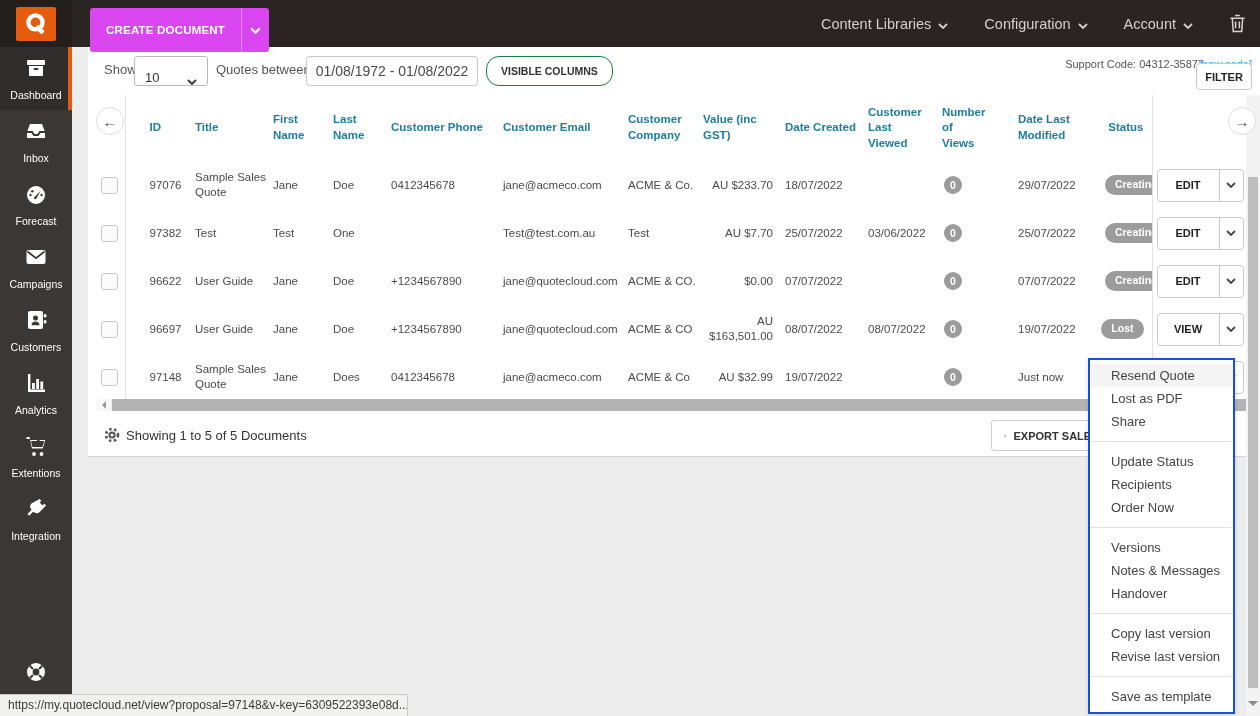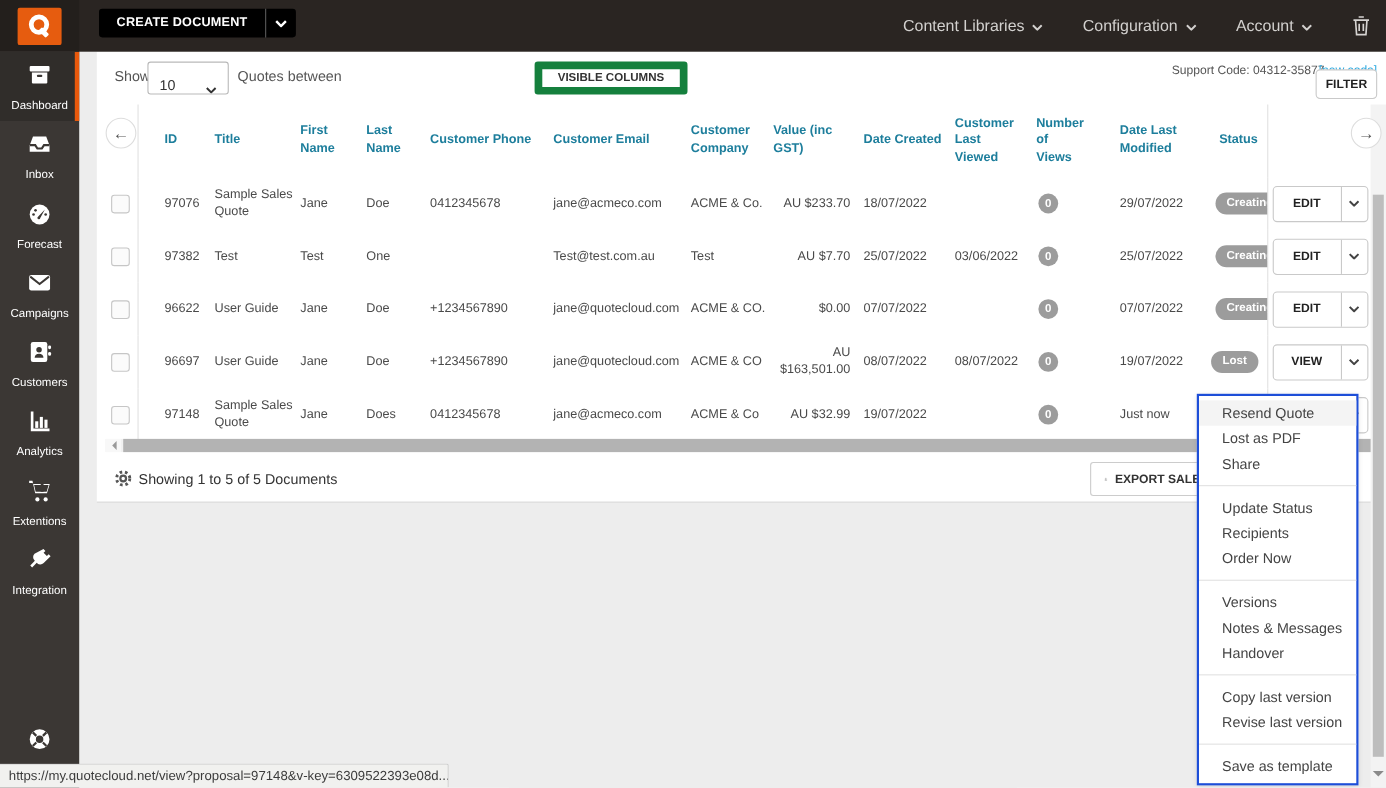--- a/index.html
+++ b/index.html
@@ -2,21 +2,21 @@
 <html><head>
 <meta charset="utf-8">
 <style>
   * { margin:0; padding:0; box-sizing:border-box; }
   html,body { width:1260px; height:716px; overflow:hidden; font-family:"Liberation Sans", sans-serif; background:#ededed; position:relative; }
 
   
   .topbar { position:absolute; left:0; top:0; width:1260px; height:47px; background:#2a2522; z-index:20; }
   .logo-area { position:absolute; left:0; top:0; width:72px; height:47px; background:#231f1c; }
   .logo-tile { position:absolute; left:16px; top:7px; width:40px; height:34px; background:#e65c0f; border-radius:2px; display:flex; align-items:center; justify-content:center; }
-  .create-btn { position:absolute; left:90px; top:8px; height:26px; background:#000000; border-radius:3px; display:flex; align-items:stretch; color:#fff; cursor:pointer; }
+  .create-btn { position:absolute; left:90px; top:8px; height:44px; background:#d946ef; border-radius:3px; display:flex; align-items:stretch; color:#fff; cursor:pointer; }
   .create-btn .lbl { padding:0 16px; display:flex; align-items:center; font-size:11.5px; font-weight:700; letter-spacing:.2px; }
   .create-btn .caret { width:28px; display:flex; align-items:center; justify-content:center; border-left:1px solid rgba(255,255,255,.35); }
   .top-menus { position:absolute; right:14px; top:0; height:47px; display:flex; align-items:center; gap:36px; }
   .top-menu { color:#d2d0ce; font-size:14.5px; display:flex; align-items:center; gap:7px; cursor:pointer; }
   .trash-btn { display:flex; align-items:center; cursor:pointer; }
 
   
   .sidebar { position:absolute; left:0; top:47px; width:72px; height:669px; background:#3b3734; z-index:10; display:flex; flex-direction:column; }
   .side-item { height:63px; display:flex; flex-direction:column; align-items:center; justify-content:center; gap:5px; color:#fff; cursor:pointer; position:relative; flex:0 0 auto; }
   .side-item .s-label { font-size:10.5px; }
@@ -26,21 +26,21 @@
 
   
   .content { position:absolute; left:72px; top:47px; width:1188px; height:669px; background:#ededed; }
   .white-panel { position:absolute; left:16px; top:0; width:1188px; height:410px; background:#fff; border-bottom:1px solid #d5d5d5; }
 
   
   .filterbar { position:absolute; left:0; top:0; width:1188px; height:48px; }
   .fb-label { position:absolute; top:15px; font-size:13px; color:#555; }
   .show-select { position:absolute; left:46px; top:9px; width:74px; height:30px; border:1px solid #b9b9b9; border-radius:3px; background:#fff; font-size:13px; color:#333; display:flex; align-items:flex-end; padding:0 10px; justify-content:space-between; cursor:pointer; }
   .date-input { position:absolute; left:218px; top:9px; width:172px; height:30px; border:1px solid #c7c7c7; border-radius:4px; background:#fff; font-size:14px; color:#4a4a4a; text-align:center; font-family:"Liberation Sans", sans-serif; }
-  .viscol-btn { position:absolute; left:398px; top:9px; height:30px; padding:0 14px; border:7px solid #15803d; border-radius:3px; background:#fff; font-size:10.5px; font-weight:700; color:#333; display:flex; align-items:center; cursor:pointer; }
+  .viscol-btn { position:absolute; left:398px; top:9px; height:30px; padding:0 14px; border:1px solid #15803d; border-radius:13px; background:#fff; font-size:10.5px; font-weight:700; color:#333; display:flex; align-items:center; cursor:pointer; }
   .support-code { position:absolute; right:72px; top:11px; font-size:11px; color:#555; }
   .new-code { position:absolute; right:24px; top:11px; font-size:11px; color:#2aa9e0; text-decoration:underline; cursor:pointer; }
   .filter-btn { position:absolute; right:24px; top:16px; width:56px; height:27px; background:#fff; border:1px solid #c9c9c9; border-radius:4px; font-size:11px; font-weight:700; color:#222; display:flex; align-items:center; justify-content:center; cursor:pointer; z-index:5; }
 
   
   .tbl-wrap { position:absolute; left:8px; top:48px; }
   table.quotes { border-collapse:collapse; table-layout:fixed; width:1152px; }
   table.quotes th { color:#1d7e9c; font-size:11.5px; font-weight:700; text-align:left; vertical-align:middle; line-height:1.35; height:66px; padding:0 0 0 7px; }
   table.quotes td { font-size:11.5px; color:#4a4a4a; vertical-align:middle; height:48px; padding:0 0 0 7px; line-height:1.3; }
   .c-cb { border-right:1px solid #e2e2e2; padding:0 !important; }
@@ -220,20 +220,21 @@
 
     <div class="filterbar">
       <span class="fb-label" style="left:16px">Show</span>
       <div class="show-select">
         <span>10</span>
         <svg width="10" height="6" viewBox="0 0 10 6">
             <path d="M1 1l4 4 4-4" stroke="#333" stroke-width="1.8" fill="none"></path>
           </svg>
       </div>
       <span class="fb-label" style="left:128px">Quotes between</span>
+      <input class="date-input" readonly="" value="01/08/1972 - 01/08/2022" style="">
       <div class="viscol-btn">VISIBLE COLUMNS</div>
       <span class="support-code">Support Code: 04312-35877</span>
       <span class="new-code">[new code]</span>
       <div class="filter-btn">FILTER</div>
     </div>
 
     <div class="tbl-wrap">
       <table class="quotes">
         <colgroup>
           <col style="width:29px">

